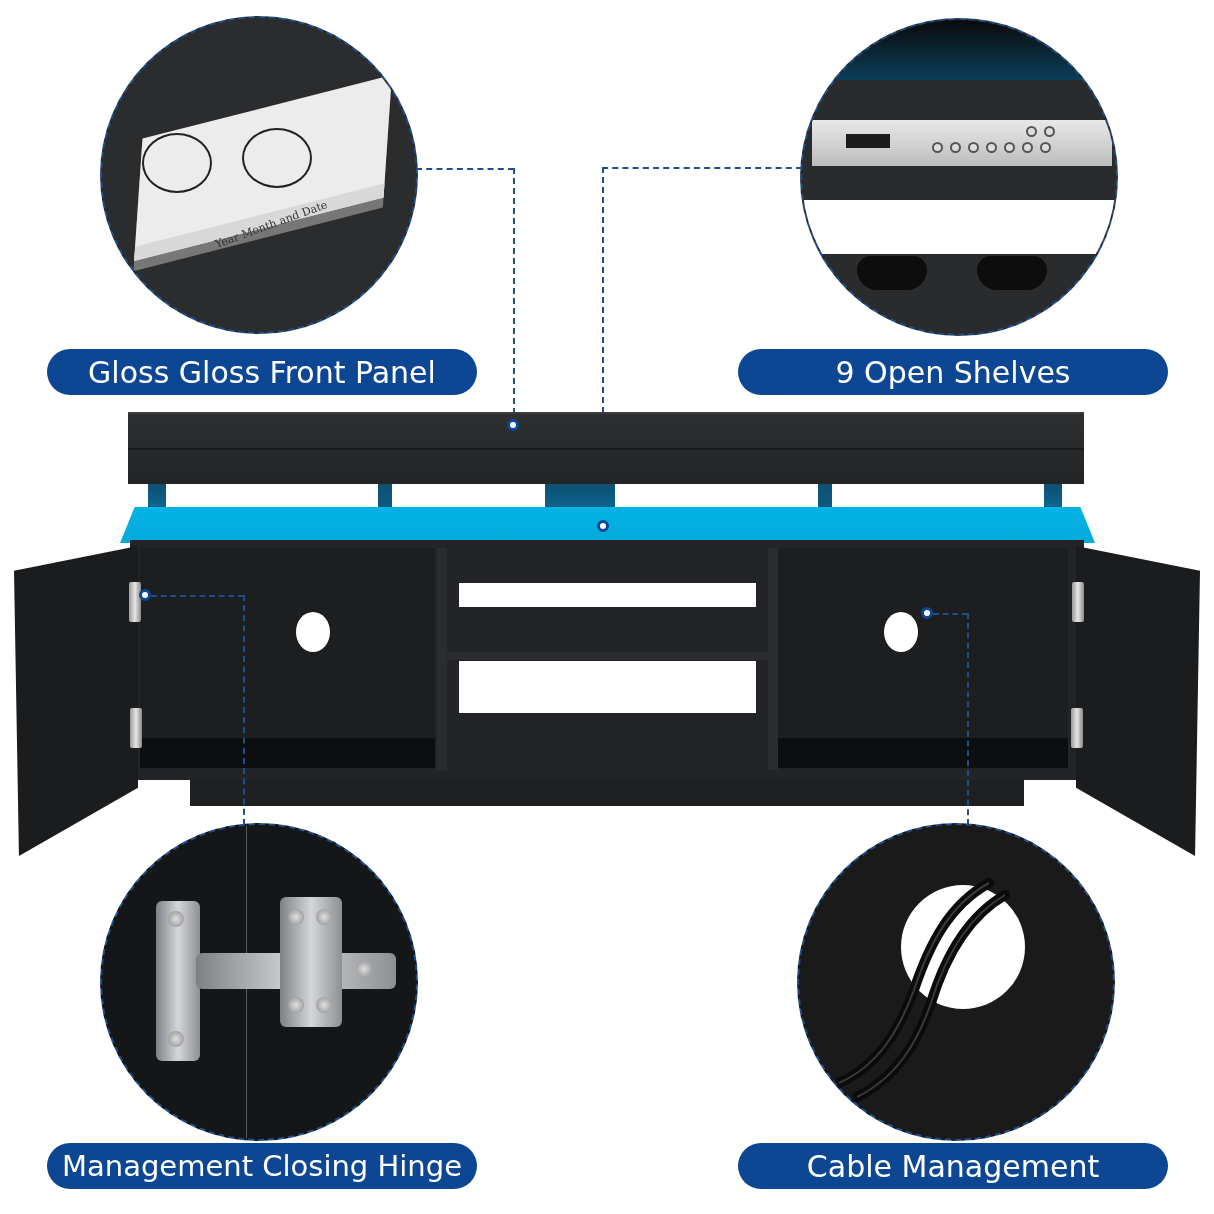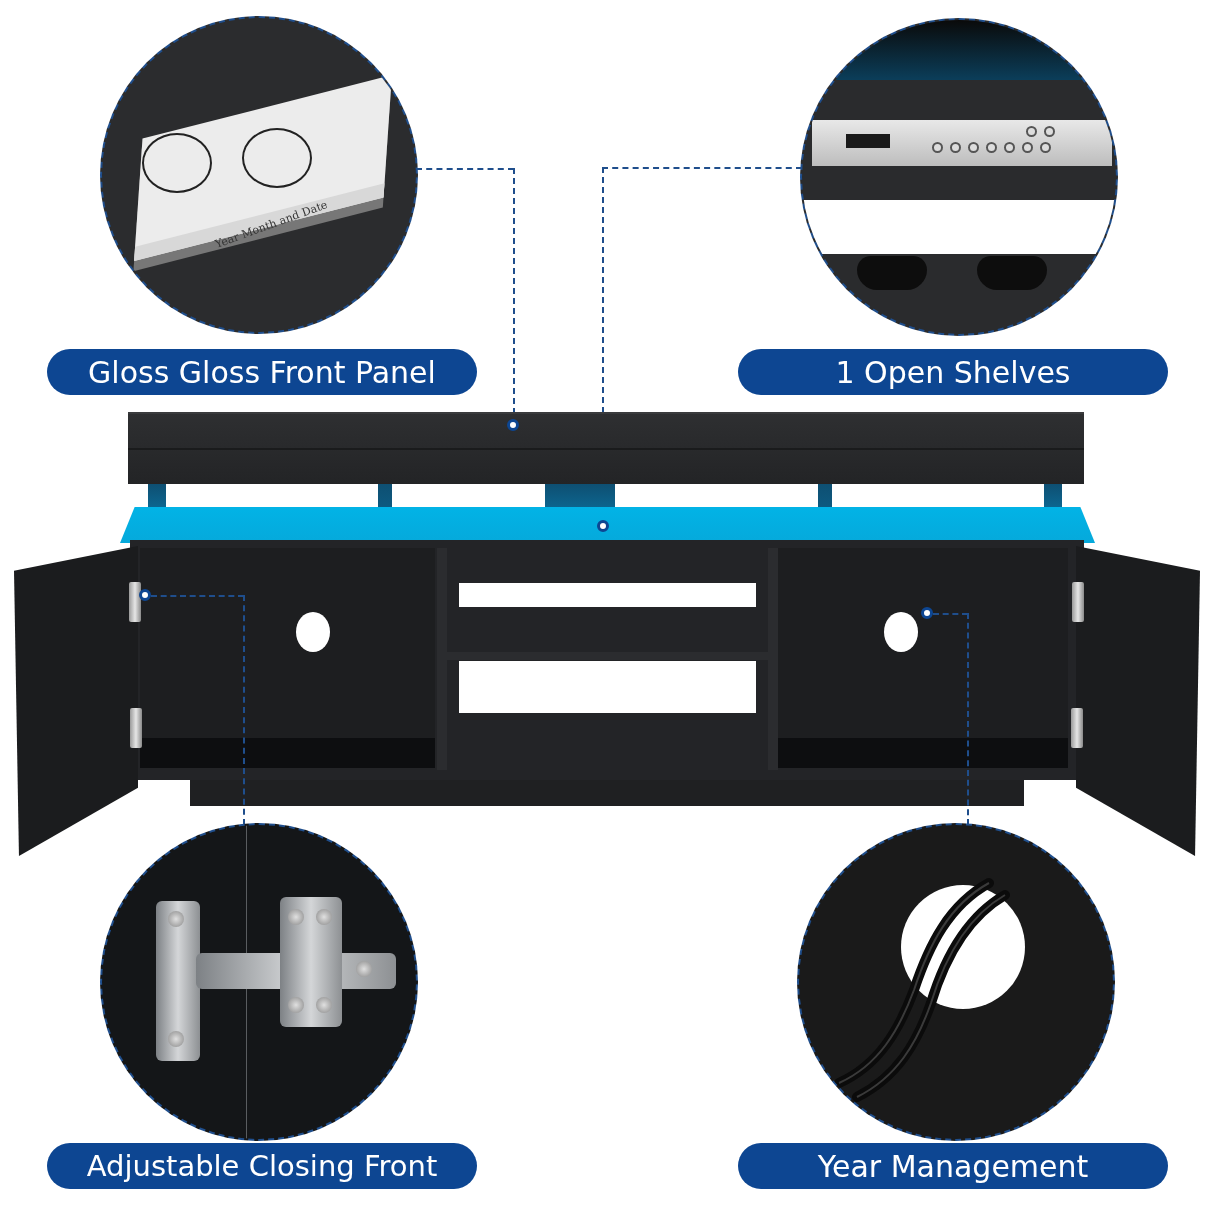--- a/index.html
+++ b/index.html
@@ -79,21 +79,21 @@
     <div class="knob" style="left:192px;top:22px;"></div>
     <div class="knob" style="left:210px;top:22px;"></div>
     <div class="knob" style="left:228px;top:22px;"></div>
     <div class="knob" style="left:214px;top:6px;"></div>
     <div class="knob" style="left:232px;top:6px;"></div>
   </div>
   <div class="shelf-white"></div>
   <div class="controller" style="left:55px;top:236px;"></div>
   <div class="controller" style="left:175px;top:236px;"></div>
 </div>
-<div class="pill pill-2">1 Open Shelves</div>
+<div class="pill pill-2">9 Open Shelves</div>
 
 <div class="dash-h" style="left:416px;top:168px;width:98px;"></div>
 <div class="dash-v" style="left:513px;top:168px;height:256px;"></div>
 <div class="dash-h" style="left:602px;top:167px;width:200px;"></div>
 <div class="dash-v" style="left:602px;top:167px;height:356px;"></div>
 
 <div class="abs top-slab"></div>
 <div class="abs top-slab-line"></div>
 <div class="abs riser" style="left:148px;top:484px;width:18px;height:24px;"></div>
 <div class="abs riser" style="left:378px;top:484px;width:14px;height:50px;"></div>
@@ -142,24 +142,24 @@
   <div class="screw" style="left:66px;top:86px;"></div>
   <div class="screw" style="left:66px;top:206px;"></div>
   <div class="plate" style="left:94px;top:128px;width:200px;height:36px;"></div>
   <div class="plate" style="left:178px;top:72px;width:62px;height:130px;"></div>
   <div class="screw" style="left:186px;top:84px;"></div>
   <div class="screw" style="left:214px;top:84px;"></div>
   <div class="screw" style="left:186px;top:172px;"></div>
   <div class="screw" style="left:214px;top:172px;"></div>
   <div class="screw" style="left:254px;top:136px;"></div>
 </div>
-<div class="pill pill-3">Adjustable Closing Front</div>
+<div class="pill pill-3">Management Closing Hinge</div>
 
 <div class="circle c-cable">
   <div class="hole-big"></div>
   <svg class="abs" style="left:0;top:0;" width="318" height="318" viewBox="0 0 318 318">
     <path d="M190 58 C150 80 130 120 115 165 C100 205 80 240 40 258" stroke="#0b0b0b" stroke-width="10" fill="none" stroke-linecap="round"></path>
     <path d="M190 58 C150 80 130 120 115 165 C100 205 80 240 40 258" stroke="#3a3a3a" stroke-width="2" fill="none"></path>
     <path d="M206 70 C168 92 146 132 132 178 C118 218 98 252 58 272" stroke="#0b0b0b" stroke-width="10" fill="none" stroke-linecap="round"></path>
     <path d="M206 70 C168 92 146 132 132 178 C118 218 98 252 58 272" stroke="#3a3a3a" stroke-width="2" fill="none"></path>
   </svg>
 </div>
-<div class="pill pill-4">Year Management</div>
+<div class="pill pill-4">Cable Management</div>
 
 </body></html>

